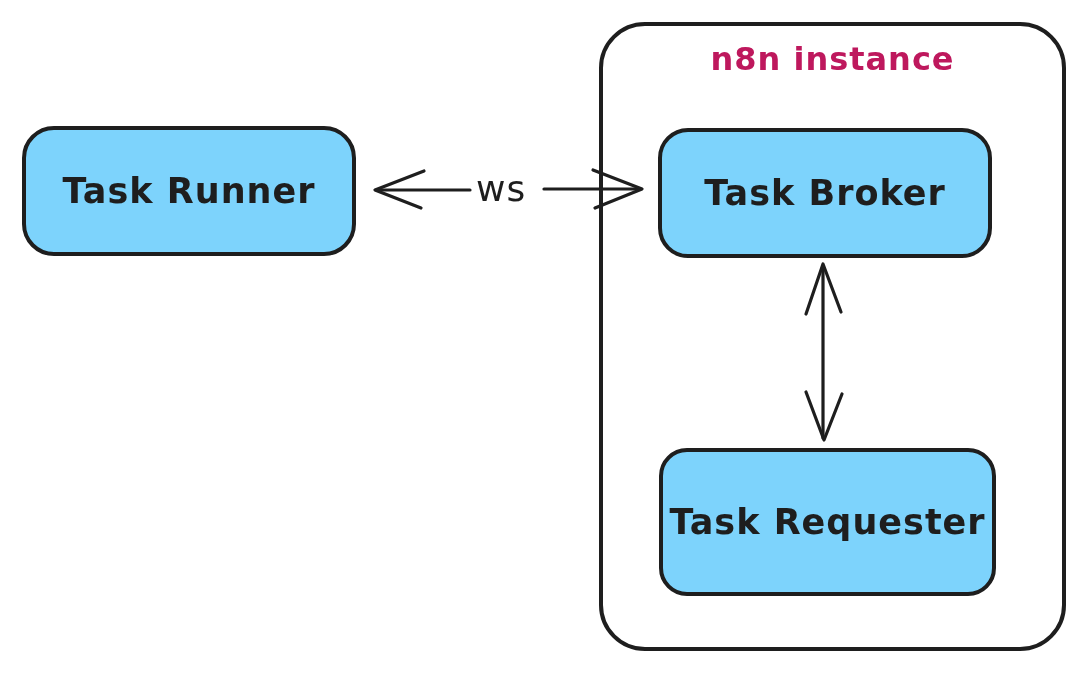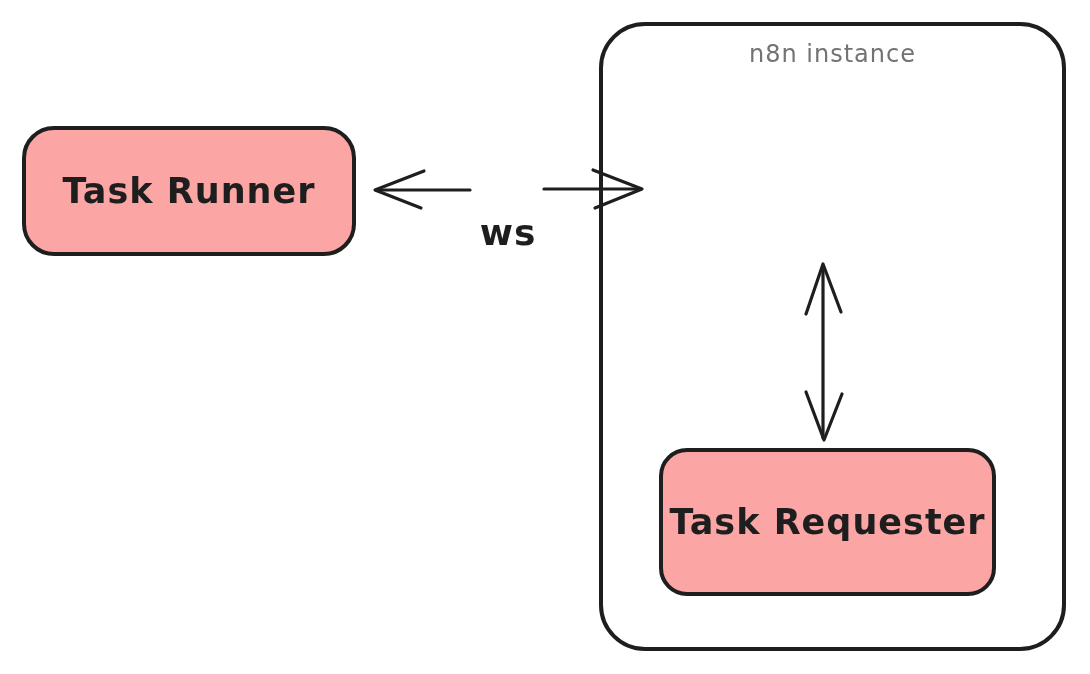--- a/index.html
+++ b/index.html
@@ -13,21 +13,21 @@
     width: 1090px;
     height: 674px;
     background: #ffffff;
     overflow: hidden;
     color: #1e1e1e;
   }
   .node {
     position: absolute;
     border: 4px solid #1e1e1e;
     border-radius: 32px;
-    background: #fca5a5;
+    background: #7dd3fc;
     display: flex;
     align-items: center;
     justify-content: center;
     box-sizing: border-box;
   }
   .node-label {
     font-size: 35px;
     font-weight: bold;
     letter-spacing: 1px;
     color: #1e1e1e;
@@ -49,24 +49,24 @@
     border-radius: 46px;
     background: transparent;
     box-sizing: border-box;
   }
   .group-title {
     position: absolute;
     top: 14px;
     left: 0;
     width: 100%;
     text-align: center;
-    font-size: 24px;
-    font-weight: normal;
+    font-size: 32px;
+    font-weight: bold;
     letter-spacing: 1px;
-    color: #737373;
+    color: #be185d;
     white-space: nowrap;
   }
   .task-broker {
     left: 658px;
     top: 128px;
     width: 334px;
     height: 130px;
     border-radius: 30px;
   }
   .task-requester {
@@ -89,42 +89,43 @@
     stroke-width: 3.2;
     fill: none;
     stroke-linecap: round;
     stroke-linejoin: round;
   }
   .edge-label {
     position: absolute;
     left: 476px;
     top: 168px;
     width: 64px;
-    text-align: center;
     font-size: 36px;
-    font-weight: bold;
+    font-weight: normal;
     letter-spacing: 1px;
     color: #1e1e1e;
     white-space: nowrap;
-    margin-top: 44px;
   }
 </style>
 </head>
 <body>
 
 <div class="canvas">
 
   <div class="node task-runner">
     <span class="node-label">Task Runner</span>
   </div>
 
   <div class="group-n8n">
     <div class="group-title">n8n instance</div>
   </div>
 
+  <div class="node task-broker">
+    <span class="node-label">Task Broker</span>
+  </div>
 
   <div class="node task-requester">
     <span class="node-label">Task Requester</span>
   </div>
 
   <svg class="edges" viewBox="0 0 1090 674">
 
     <g>
       <path d="M424 171 L375 190 L421 208"></path>
       <path d="M377 190 L470 190"></path>

